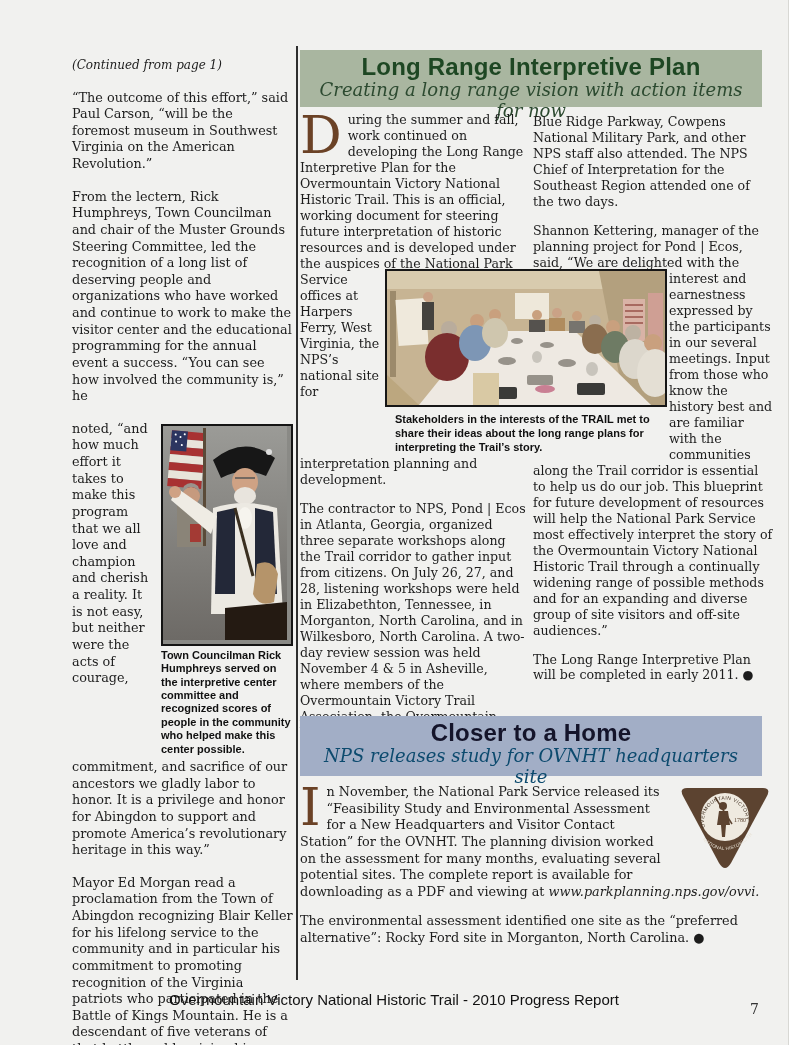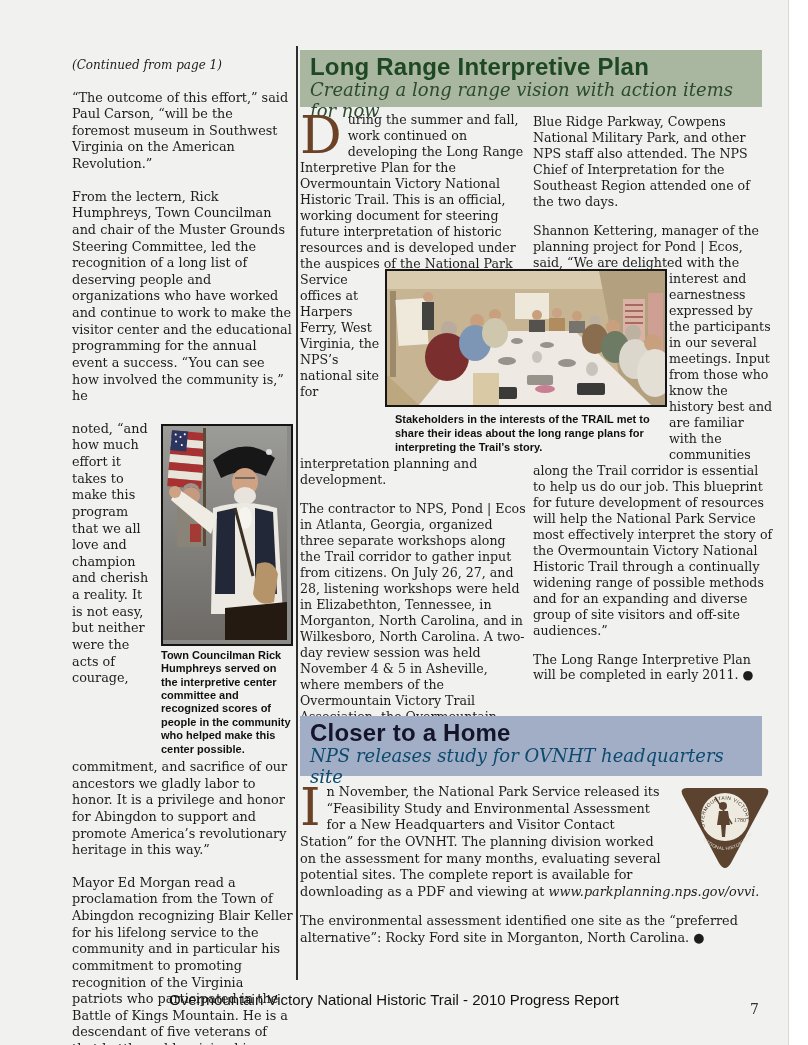--- a/index.html
+++ b/index.html
@@ -14,21 +14,21 @@
   figure.rick-fig{float:right;width:132px;margin:3px 0 3px 7px;}
   .rick-img{width:128px;height:218px;border:2px solid #141414;background:#8a8a86;}
   .rick-img svg{display:block;}
   .photo-caption{font-family:"Liberation Sans",sans-serif;font-weight:bold;
                  font-size:11px;line-height:1.22;margin-top:3px;color:#101010;}
   
   .v-rule{position:absolute;left:296px;top:46px;width:2px;height:934px;background:#2e2e2e;}
   .edge-line{position:absolute;left:795px;top:46px;width:1px;height:934px;background:#9a9a9a;opacity:.55;}
   
   .sec-header{position:absolute;left:300px;width:462px;box-sizing:border-box;
-              padding:4px 10px 2px 10px;}
+              padding:4px 10px 2px 10px;text-align:center;}
   .lr-header{top:50px;height:57px;background:#a9b6a0;}
   .ch-header{top:716px;height:60px;background:#a2aec6;}
   .sec-title{font-family:"Liberation Sans",sans-serif;font-weight:bold;
              font-size:24px;line-height:1.08;letter-spacing:.2px;}
   .lr-header .sec-title{color:#1e4723;}
   .ch-header .sec-title{color:#14142a;}
   .sec-sub{font-style:italic;font-size:18px;line-height:1.15;}
   .lr-header .sec-sub{color:#2c4a30;}
   .ch-header .sec-sub{color:#0c4a6e;}
   

